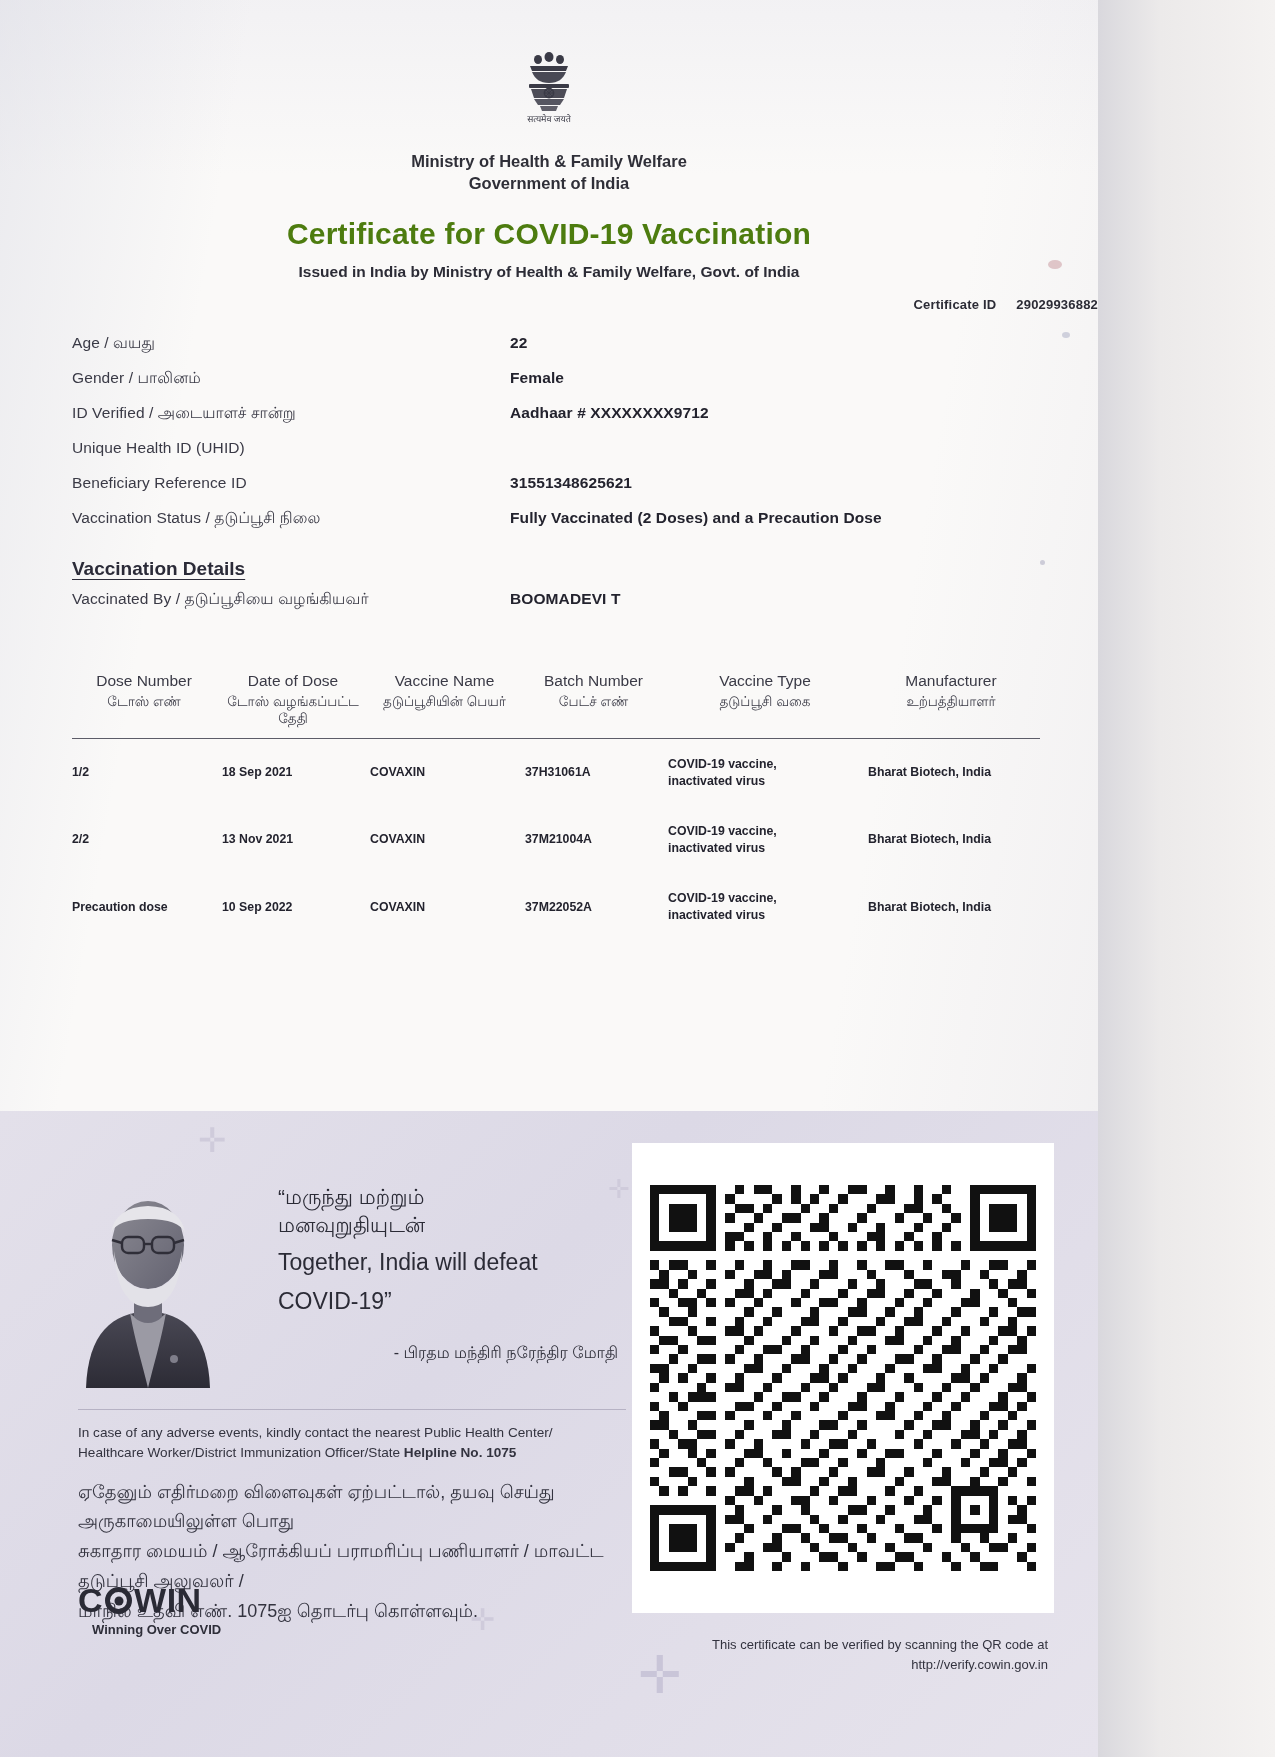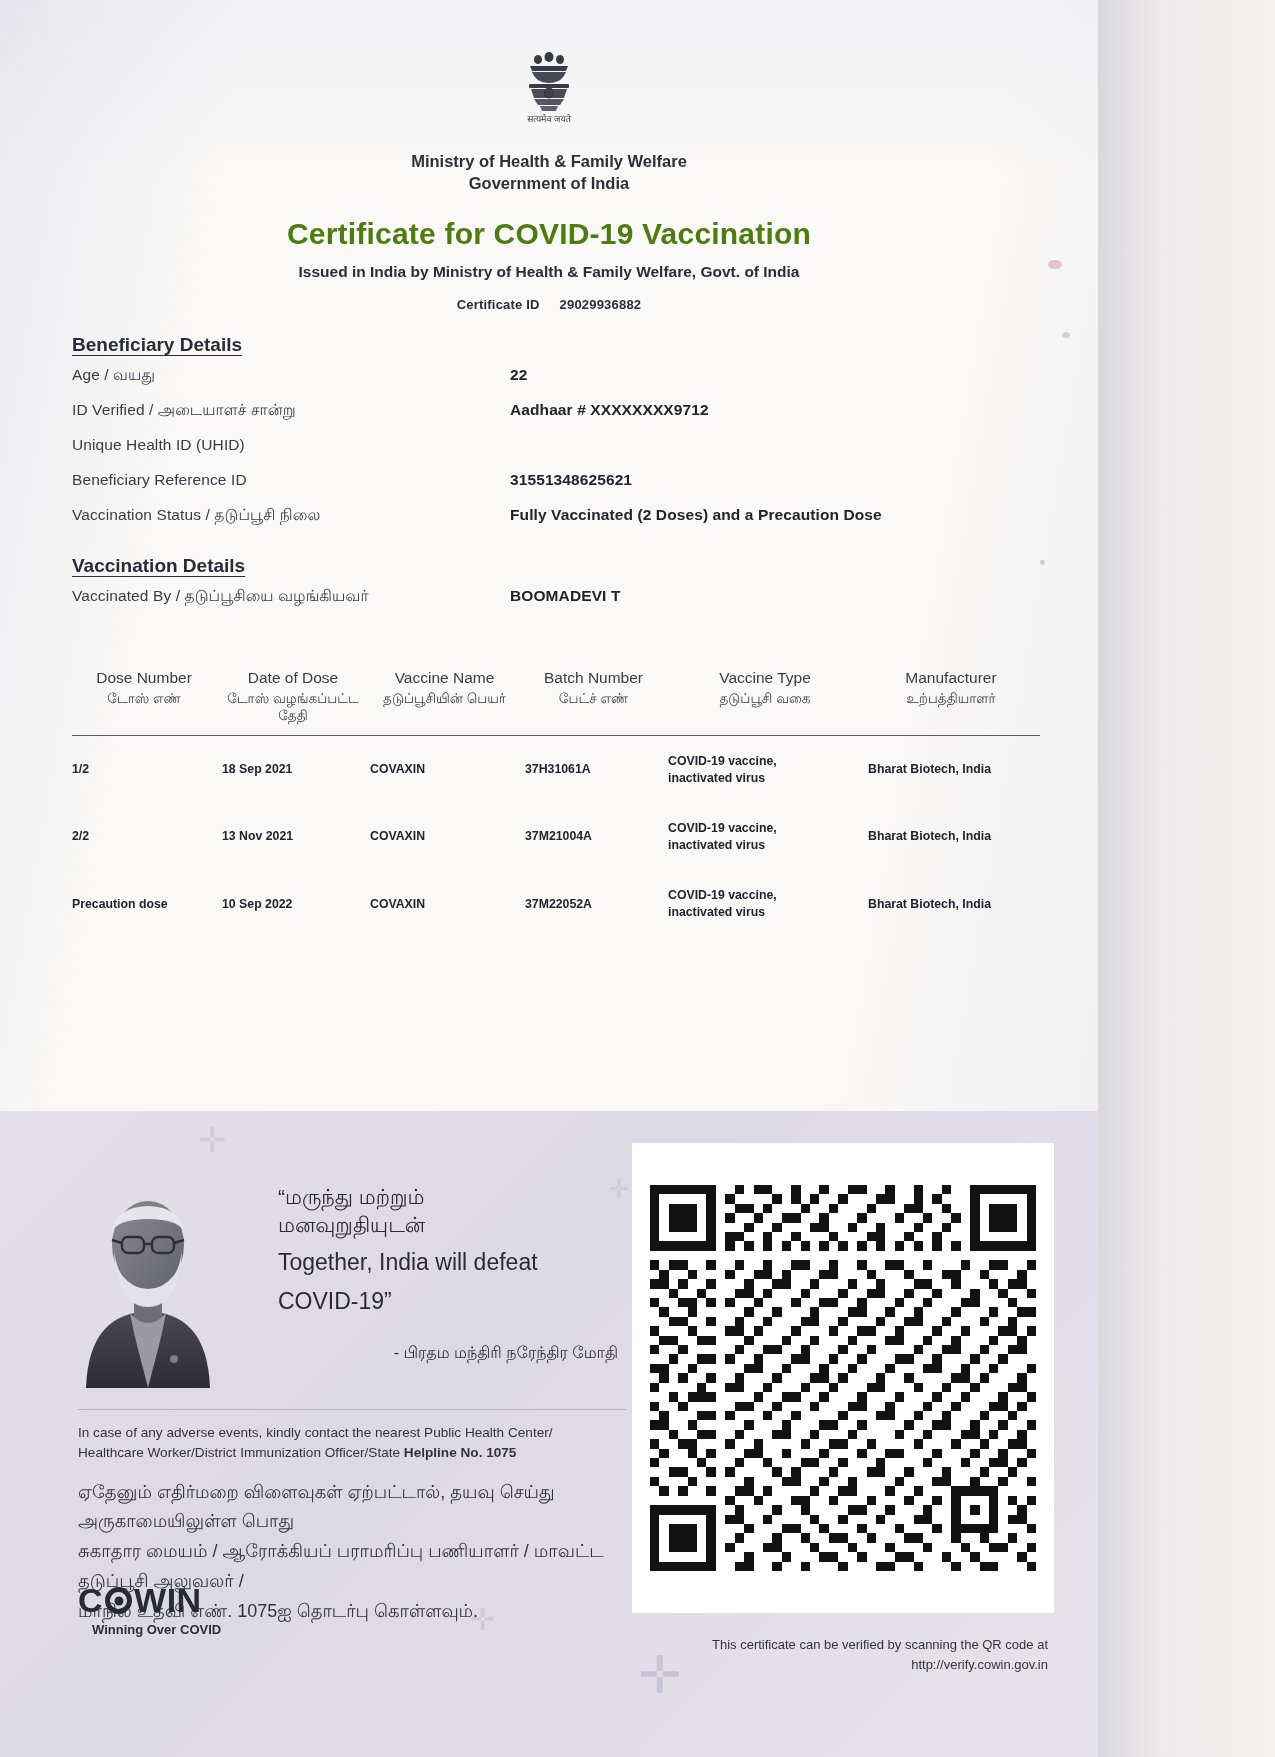--- a/index.html
+++ b/index.html
@@ -61,21 +61,21 @@
     margin-top: 22px;
   }
   .cert-sub {
     text-align: center;
     font-size: 15.5px;
     font-weight: bold;
     color: #2c2c36;
     margin-top: 12px;
   }
   .cert-id {
-    text-align: center;
+    text-align: right;
     font-size: 13px;
     font-weight: bold;
     color: #2c2c36;
     margin-top: 16px;
     letter-spacing: .2px;
   }
   .cert-id .idnum { margin-left: 16px; }
 
   
   .section-head {
@@ -303,25 +303,28 @@
 
     <div class="cert-title">Certificate for COVID-19 Vaccination</div>
     <div class="cert-sub">Issued in India by Ministry of Health &amp; Family Welfare, Govt. of India</div>
     <div class="cert-id">
       <span>Certificate ID</span>
       <span class="idnum">29029936882</span>
     </div>
 
     <div class="gap-2"></div>
 
-    <div class="section-head">Beneficiary Details</div>
     <div class="rows">
       <div class="row">
         <div class="lbl">Age / வயது</div>
         <div class="val">22</div>
+      </div>
+      <div class="row">
+        <div class="lbl">Gender / பாலினம்</div>
+        <div class="val">Female</div>
       </div>
       <div class="row">
         <div class="lbl">ID Verified / அடையாளச் சான்று</div>
         <div class="val">Aadhaar # XXXXXXXX9712</div>
       </div>
       <div class="row">
         <div class="lbl">Unique Health ID (UHID)</div>
         <div class="val"></div>
       </div>
       <div class="row">

